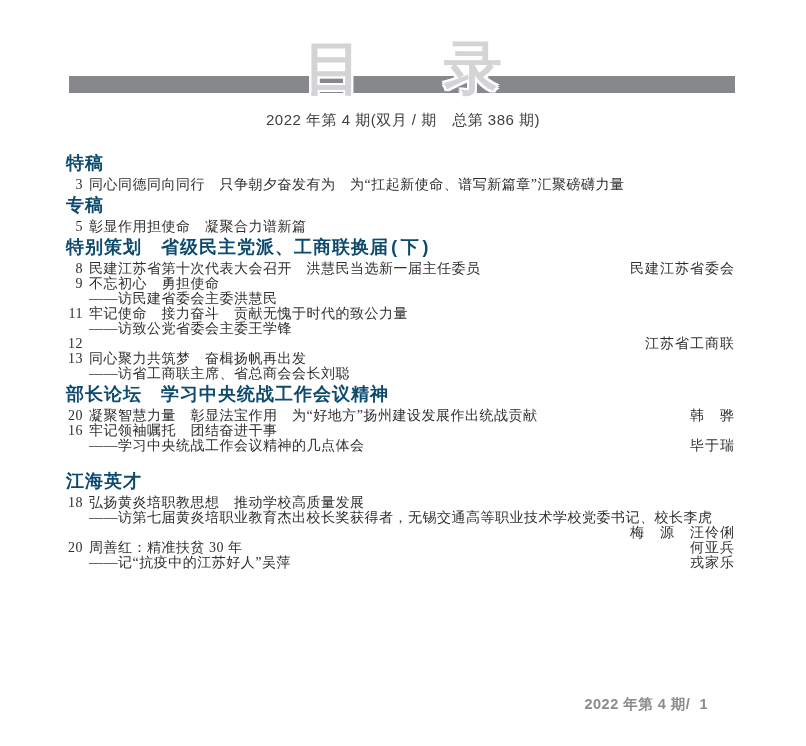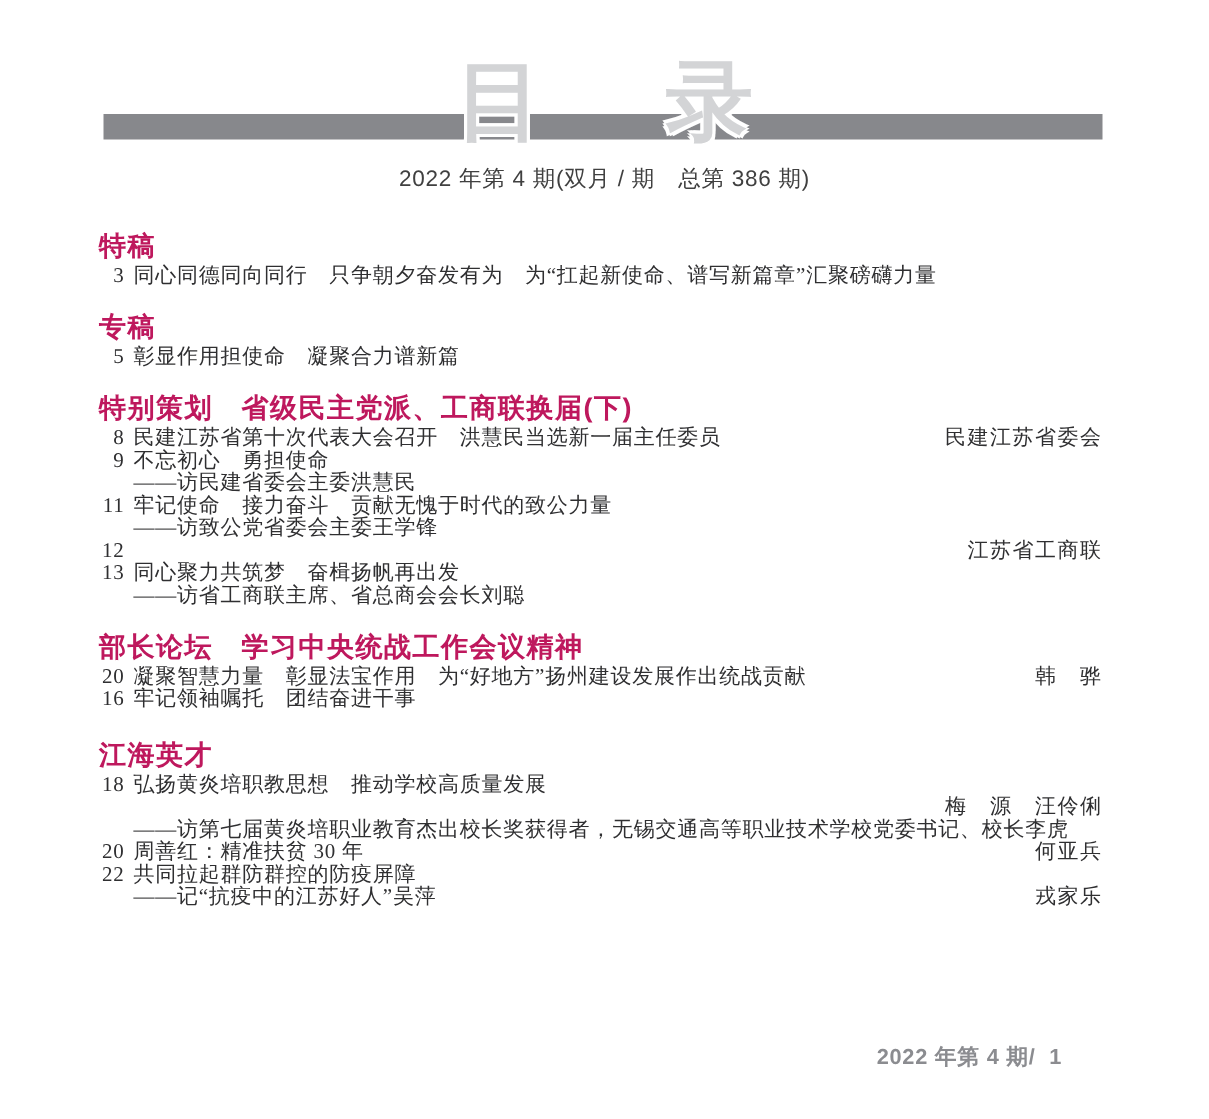--- a/index.html
+++ b/index.html
@@ -43,28 +43,28 @@
     color: #404040;
     letter-spacing: 0.5px;
     white-space: pre;
   }
   
   .content {
     position: absolute;
     left: 66px; top: 147px;
     width: 669px;
   }
-  .section { margin-top: 17px; }
+  .section { margin-top: 5px; }
   .section.first { margin-top: 8px; }
   .section.last { margin-top: 20px; }
   .heading {
-    font-family: Liberation Sans, sans-serif;
+    font-family: Liberation Mono, monospace;
     font-weight: 700;
     font-size: 18px; line-height: 19px;
-    color: #be185d;
+    color: #0c4a6e;
     letter-spacing: 1px;
     margin-bottom: 3px;
     white-space: pre;
   }
   .row {
     display: flex;
     align-items: baseline;
     font-size: 14px; line-height: 15px;
     color: #2f2f31;
     letter-spacing: 0.5px;
@@ -175,50 +175,50 @@
       <div class="row">
         <span class="num">20</span>
         <span class="etitle">凝聚智慧力量　彰显法宝作用　为“好地方”扬州建设发展作出统战贡献</span>
         <span class="author">韩　骅</span>
       </div>
       <div class="row">
         <span class="num">16</span>
         <span class="etitle">牢记领袖嘱托　团结奋进干事</span>
         <span class="author"></span>
       </div>
+      <div class="row">
+        <span class="num"></span>
+        <span class="etitle">——学习中央统战工作会议精神的几点体会</span>
+        <span class="author">毕于瑞</span>
+      </div>
     </div>
 
     <div class="section last">
       <div class="heading">江海英才</div>
       <div class="row">
         <span class="num">18</span>
         <span class="etitle">弘扬黄炎培职教思想　推动学校高质量发展</span>
         <span class="author"></span>
       </div>
       <div class="row">
         <span class="num"></span>
+        <span class="etitle">——访第七届黄炎培职业教育杰出校长奖获得者，无锡交通高等职业技术学校党委书记、校长李虎</span>
+        <span class="author"></span>
+      </div>
+      <div class="row">
+        <span class="num"></span>
         <span class="etitle"></span>
         <span class="author">梅　源　汪伶俐</span>
-      </div>
-      <div class="row">
-        <span class="num"></span>
-        <span class="etitle">——访第七届黄炎培职业教育杰出校长奖获得者，无锡交通高等职业技术学校党委书记、校长李虎</span>
-        <span class="author"></span>
       </div>
       <div class="row">
         <span class="num">20</span>
         <span class="etitle">周善红：精准扶贫 30 年</span>
         <span class="author">何亚兵</span>
       </div>
       <div class="row">
-        <span class="num">22</span>
-        <span class="etitle">共同拉起群防群控的防疫屏障</span>
-        <span class="author"></span>
-      </div>
-      <div class="row">
         <span class="num"></span>
         <span class="etitle">——记“抗疫中的江苏好人”吴萍</span>
         <span class="author">戎家乐</span>
       </div>
     </div>
 
   </div>
 
   <div class="footer">2022 年第 4 期/  1</div>
 

